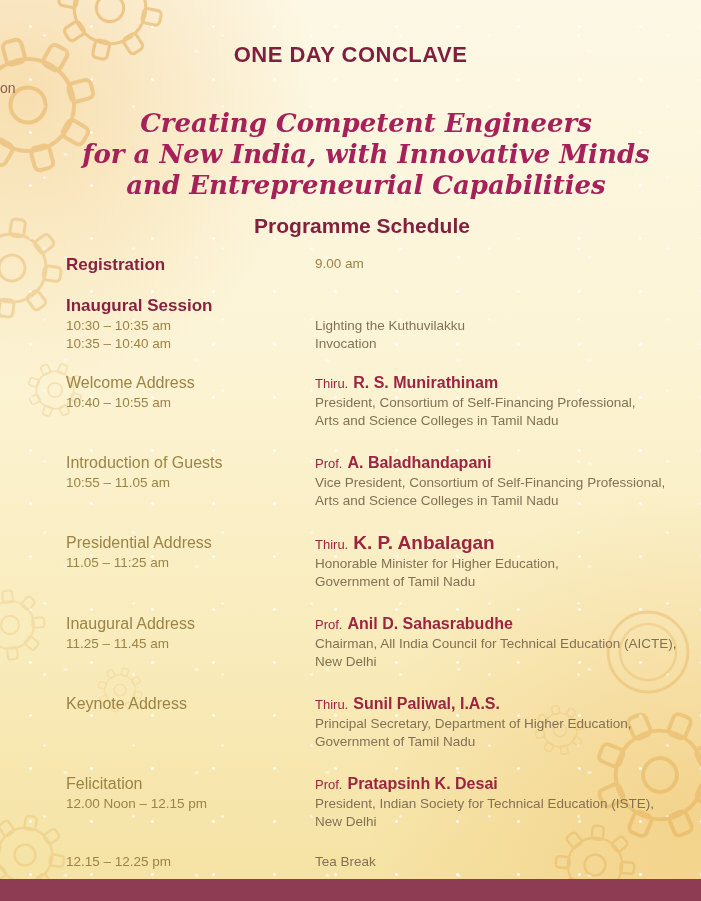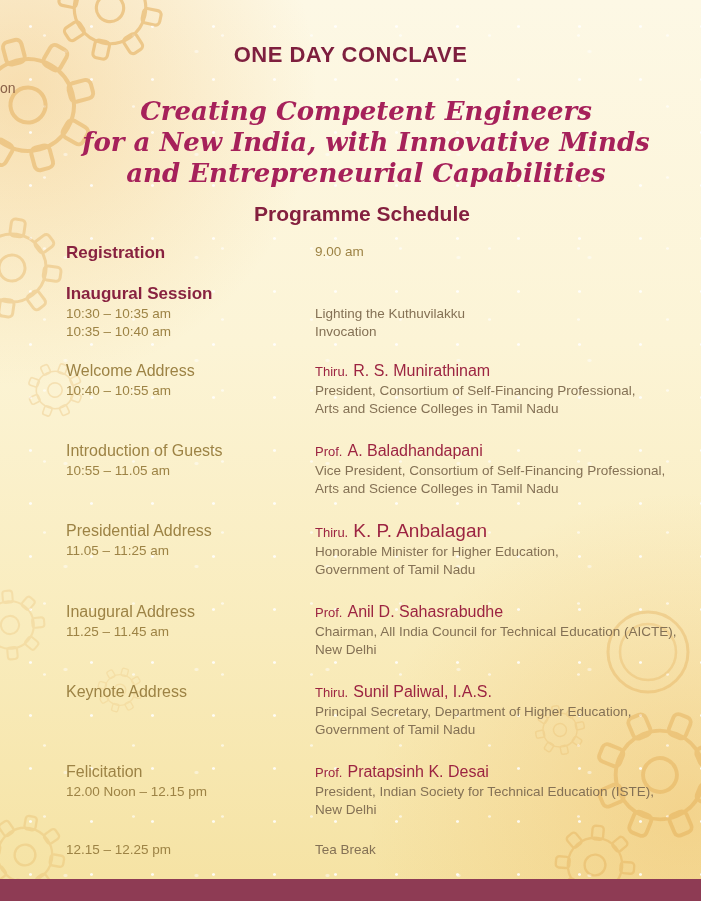--- a/index.html
+++ b/index.html
@@ -20,21 +20,21 @@
   }
   .decor{position:absolute;left:0;top:0;z-index:0;}
   .content{position:relative;z-index:1;padding-top:42px;}
   .event-title{
     margin:0;text-align:center;
     font-size:22px;font-weight:bold;letter-spacing:0.5px;
     color:#7e1f3e;
   }
   .on-label{margin-top:12px;font-size:14px;color:#8a6148;}
   .theme{
-    margin-top:0;text-align:center;
+    margin-top:12px;text-align:center;
     font-family:"DejaVu Serif", serif;
     font-style:italic;font-weight:bold;
     font-size:26px;line-height:31px;
     color:#a6215a;
     padding-left:31px;
   }
   .section-heading{
     margin:13px 0 0 0;text-align:center;
     font-size:21px;font-weight:bold;color:#84203f;padding-left:23px;
   }
@@ -45,21 +45,21 @@
   .left{flex:0 0 249px;}
   .right{flex:1 1 auto;}
   .t-maroon{font-size:17px;font-weight:bold;color:#882240;line-height:19px;}
   .t-olive{font-size:16px;font-weight:normal;color:#9d8345;line-height:19px;}
   .time{font-size:13.5px;color:#9d8345;line-height:18px;}
   .time.first{margin-top:2px;}
   .plain{font-size:13.5px;color:#847155;line-height:18px;}
   .spacer-line{height:21px;}
   .name-line{line-height:20px;white-space:nowrap;}
   .prefix{font-size:13px;color:#9c2441;margin-right:5px;}
-  .name{font-size:16px;font-weight:normal;color:#9c2441;}
+  .name{font-size:16px;font-weight:bold;color:#9c2441;}
   .name.big{font-size:19px;}
   .desc{font-size:13.5px;color:#847155;line-height:18px;}
   .footer-bar{
     position:absolute;left:0;bottom:0;z-index:2;
     width:100%;height:22px;background:#8e3b54;
   }
 </style>
 </head>
 <body>
 

